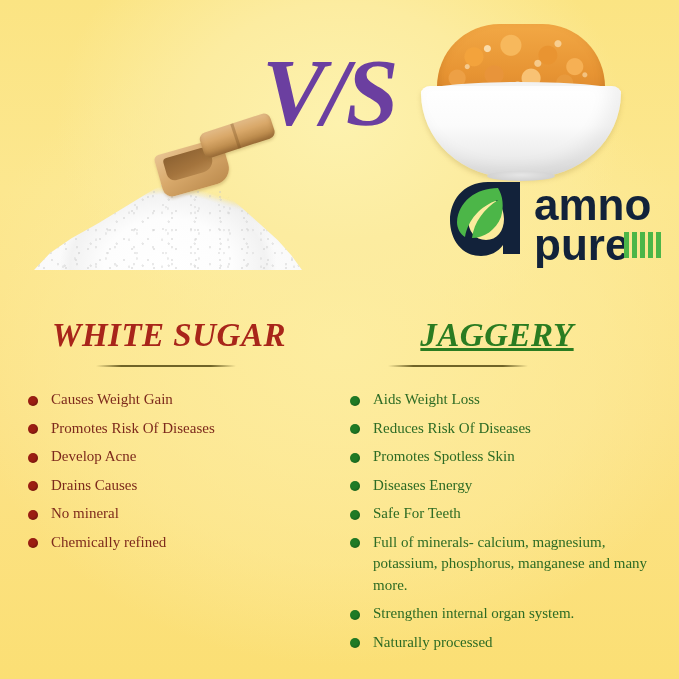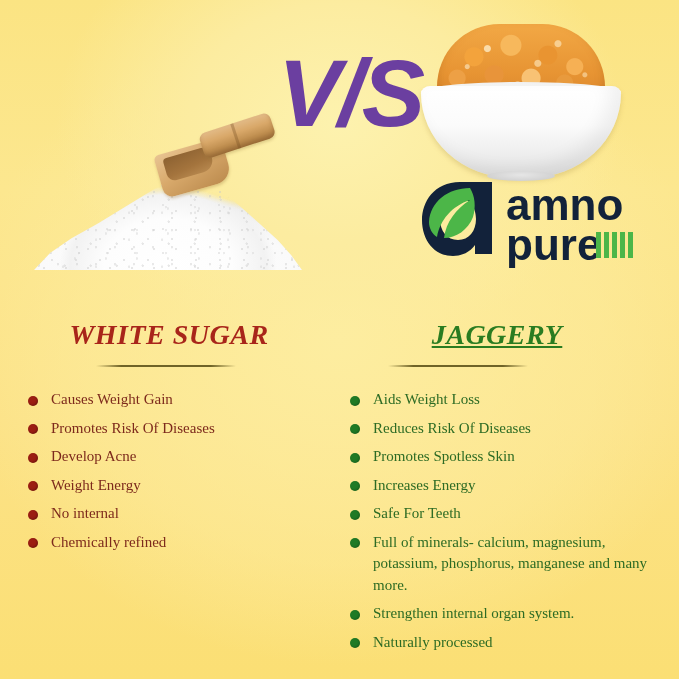--- a/index.html
+++ b/index.html
@@ -119,39 +119,39 @@
   }
   .bowl-foot {
     position:absolute; left:72px; top:155px; width:68px; height:10px;
     border-radius:50%;
     background: radial-gradient(ellipse at 50% 40%, #e6e6e6 0%, #d2d2d2 70%, rgba(210,210,210,0) 100%);
   }
 
   
   .vs {
     position:absolute; left:262px; top:42px; width:160px; height:102px;
-    font-family: Liberation Sans, sans-serif;
+    font-family: Liberation Serif, serif;
     font-weight:700; font-style:italic; font-size:95px; line-height:102px;
-    color:#6b3fa0; letter-spacing:-3px; text-align:right; white-space:nowrap;
-  }
-
-  
-  .logo { position:absolute; left:420px; top:176px; width:214px; height:92px; }
+    color:#6b3fa0; letter-spacing:-3px; text-align:left; white-space:nowrap;
+  }
+
+  
+  .logo { position:absolute; left:448px; top:176px; width:214px; height:92px; }
   .logo svg { display:block; }
 
   
   .columns { position:absolute; left:0; top:300px; width:679px; height:379px; }
   .col { position:absolute; top:0; width:320px; }
   .col-left  { left:18px; }
   .col-right { left:342px; }
 
   .col-title {
     text-align:center;
     font-weight:700; font-style:italic;
-    font-size:28px; line-height:42px;
+    font-size:33px; line-height:42px;
     letter-spacing:.5px;
     margin:14px 0 0 0;
     white-space:nowrap;
   }
   .col-left  .col-title { color:#a8251a; padding-right:18px; }
   .col-right .col-title { color:#2a7c21; padding-right:10px;text-decoration:underline; }
 
   .title-rule {
     height:2px; width:140px; margin:9px auto 0 auto;
     background: linear-gradient(90deg, rgba(122,106,40,0) 0%, #6f6327 18%, #6f6327 82%, rgba(122,106,40,0) 100%);
@@ -244,25 +244,25 @@
         <li>
           <span class="dot"></span>
           <span>Promotes Risk Of Diseases</span>
         </li>
         <li>
           <span class="dot"></span>
           <span>Develop Acne</span>
         </li>
         <li>
           <span class="dot"></span>
-          <span>Weight Energy</span>
-        </li>
-        <li>
-          <span class="dot"></span>
-          <span>No internal</span>
+          <span>Drains Causes</span>
+        </li>
+        <li>
+          <span class="dot"></span>
+          <span>No mineral</span>
         </li>
         <li>
           <span class="dot"></span>
           <span>Chemically refined</span>
         </li>
       </ul>
     </div>
 
     <div class="col col-right">
       <div class="col-title">JAGGERY</div>
@@ -275,21 +275,21 @@
         <li>
           <span class="dot"></span>
           <span>Reduces Risk Of Diseases</span>
         </li>
         <li>
           <span class="dot"></span>
           <span>Promotes Spotless Skin</span>
         </li>
         <li>
           <span class="dot"></span>
-          <span>Increases Energy</span>
+          <span>Diseases Energy</span>
         </li>
         <li>
           <span class="dot"></span>
           <span>Safe For Teeth</span>
         </li>
         <li>
           <span class="dot"></span>
           <span>Full of minerals- calcium, magnesium, potassium, phosphorus, manganese and many more.</span>
         </li>
         <li>

